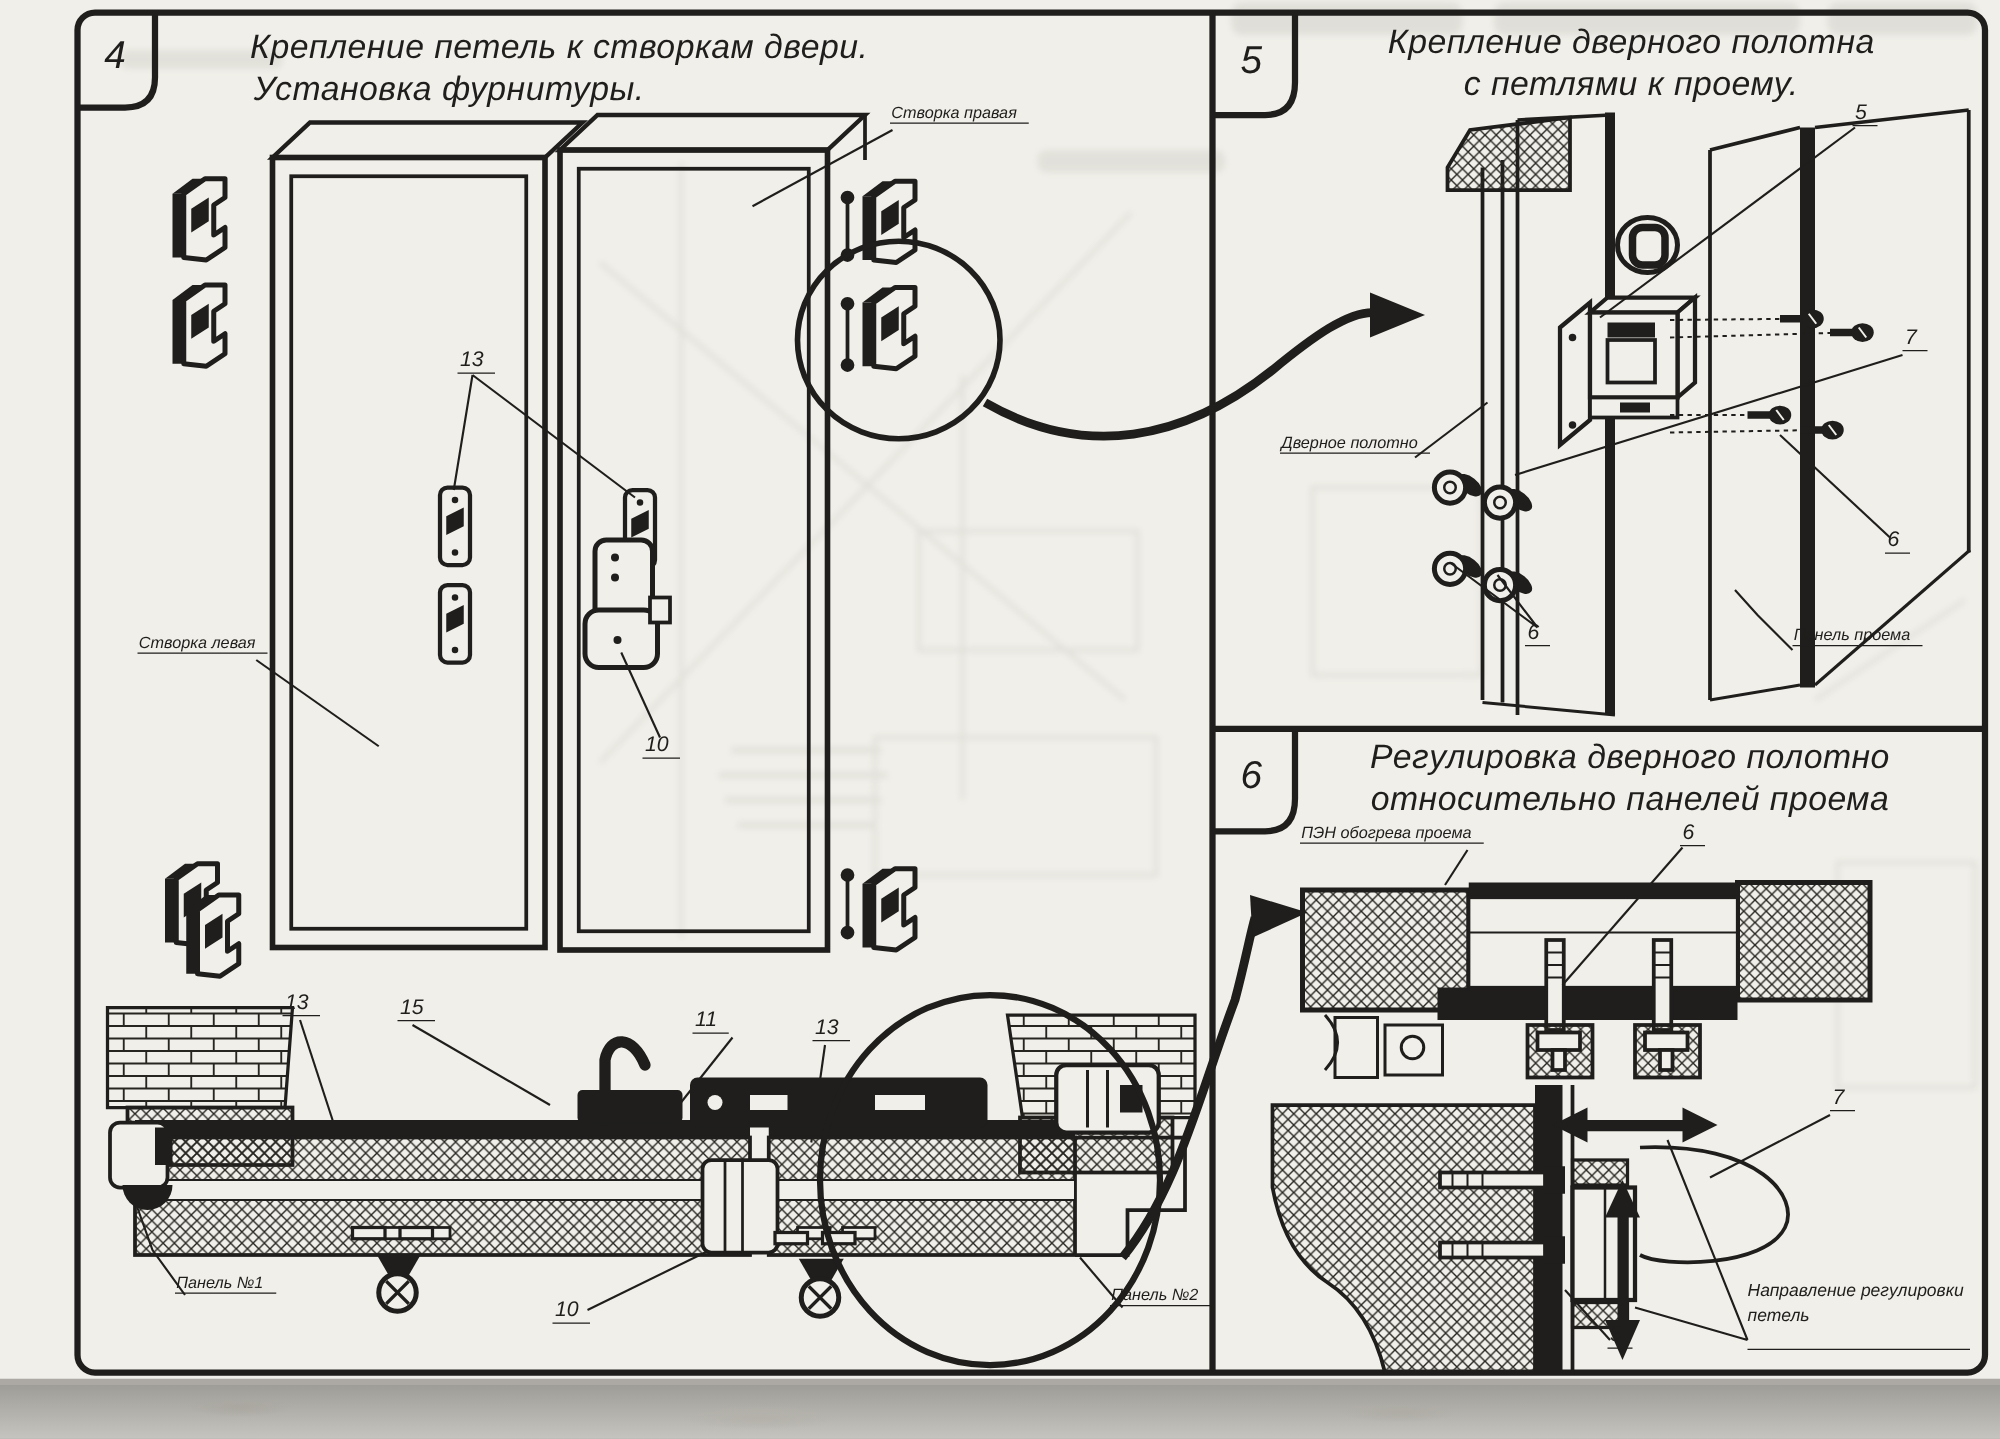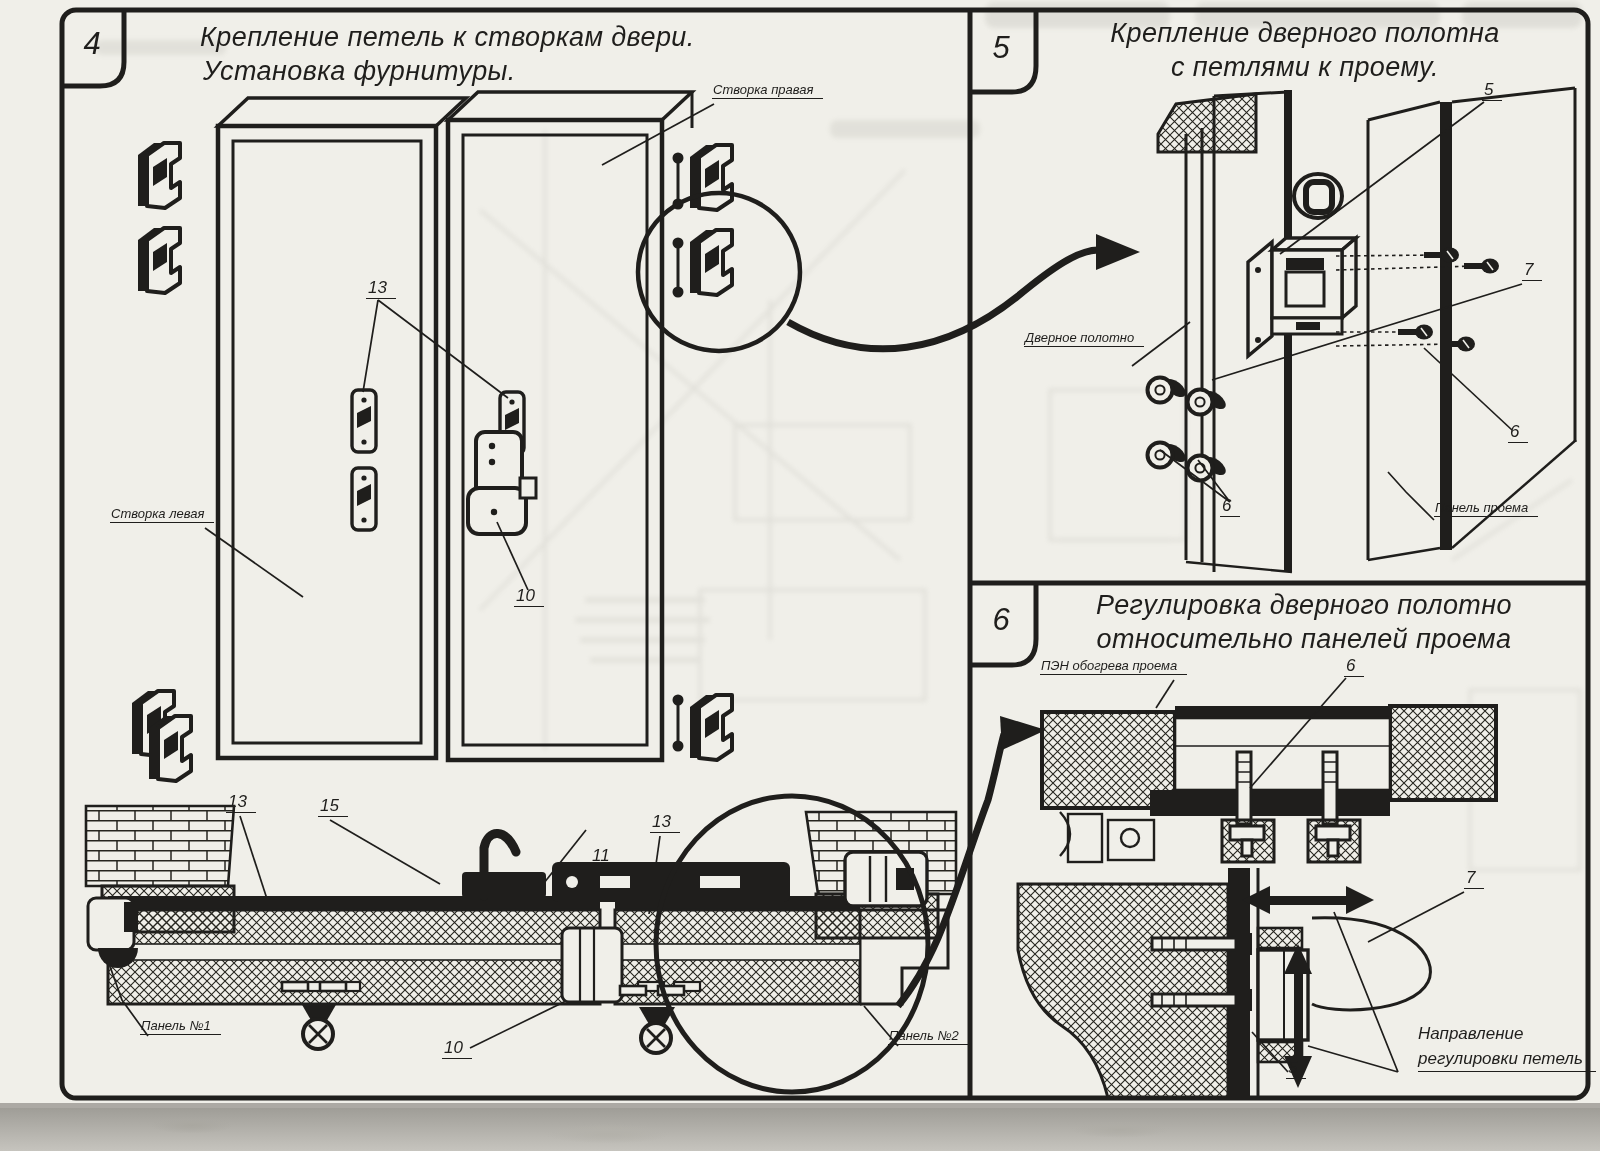--- a/index.html
+++ b/index.html
@@ -14,22 +14,22 @@
         linear-gradient(#9f9d97,#c6c4be);}
   .paper-edge{position:absolute;left:0;top:1103px;width:1600px;height:6px;background:#8e8c86;opacity:.7;}
   svg.draw{position:absolute;left:0;top:0;}
   .labels{position:absolute;left:0;top:0;width:1600px;height:1151px;}
   .labels div{position:absolute;white-space:nowrap;}
   .title{font-size:27px;font-style:italic;font-weight:500;letter-spacing:.4px;}
   .title.center{text-align:center;}
   .boxnum{font-size:31px;font-style:italic;text-align:center;}
   .lbl{font-size:13px;font-style:italic;border-bottom:1.6px solid #1f1e1c;padding:0 10px 1px 1px;}
   .num{font-size:17px;font-style:italic;border-bottom:1.6px solid #1f1e1c;padding:0 9px 0 2px;}
-  .multi{white-space:normal !important;width:178px;font-size:17px;font-style:italic;
-         border-bottom:1.6px solid #1f1e1c;padding-bottom:0;line-height:1.45;margin-left:20px;}
+  .multi{white-space:normal !important;width:178px;font-size:14px;font-style:italic;
+         border-bottom:1.6px solid #1f1e1c;padding-bottom:16px;line-height:1.45;}
 </style>
 </head>
 <body>
 
 <div class="stage">
   <div class="paper"></div>
 
   <svg class="draw" width="1600" height="1151" viewBox="0 0 1600 1151">
     <defs>
       <pattern id="xh" width="9" height="9" patternUnits="userSpaceOnUse">
@@ -359,27 +359,27 @@
     <div class="title center" style="left:1060px;top:18px;width:490px;">Крепление дверного полотна</div>
     <div class="title center" style="left:1044px;top:590px;width:520px;">Регулировка дверного полотно</div>
     <div class="title center" style="left:1044px;top:624px;width:520px;">относительно панелей проема</div>
 
     <div class="lbl" style="left:712px;top:82px;">Створка правая</div>
     <div class="lbl" style="left:110px;top:506px;">Створка левая</div>
     <div class="num" style="left:366px;top:278px;">13</div>
     <div class="num" style="left:514px;top:586px;">10</div>
     <div class="num" style="left:226px;top:792px;">13</div>
     <div class="num" style="left:318px;top:796px;">15</div>
-    <div class="num" style="left:590px;top:806px;margin-top:40px;">11</div>
+    <div class="num" style="left:554px;top:806px;">11</div>
     <div class="num" style="left:650px;top:812px;">13</div>
     <div class="num" style="left:442px;top:1038px;">10</div>
     <div class="lbl" style="left:140px;top:1018px;">Панель №1</div>
     <div class="lbl" style="left:888px;top:1028px;">Панель №2</div>
 
-    <div class="lbl" style="left:1024px;top:330px;font-style:italic;">Дверное полотно</div>
+    <div class="lbl" style="left:1024px;top:346px;font-style:italic;">Дверное полотно</div>
     <div class="lbl" style="left:1434px;top:500px;">Панель проема</div>
     <div class="num" style="left:1482px;top:80px;">5</div>
     <div class="num" style="left:1522px;top:260px;">7</div>
     <div class="num" style="left:1508px;top:422px;">6</div>
     <div class="num" style="left:1220px;top:496px;">6</div>
 
     <div class="lbl" style="left:1040px;top:658px;text-align:right;">ПЭН обогрева проема</div>
     <div class="num" style="left:1344px;top:656px;">6</div>
     <div class="num" style="left:1464px;top:868px;">7</div>
     <div class="multi" style="left:1398px;top:1022px;">Направление регулировки петель</div>

